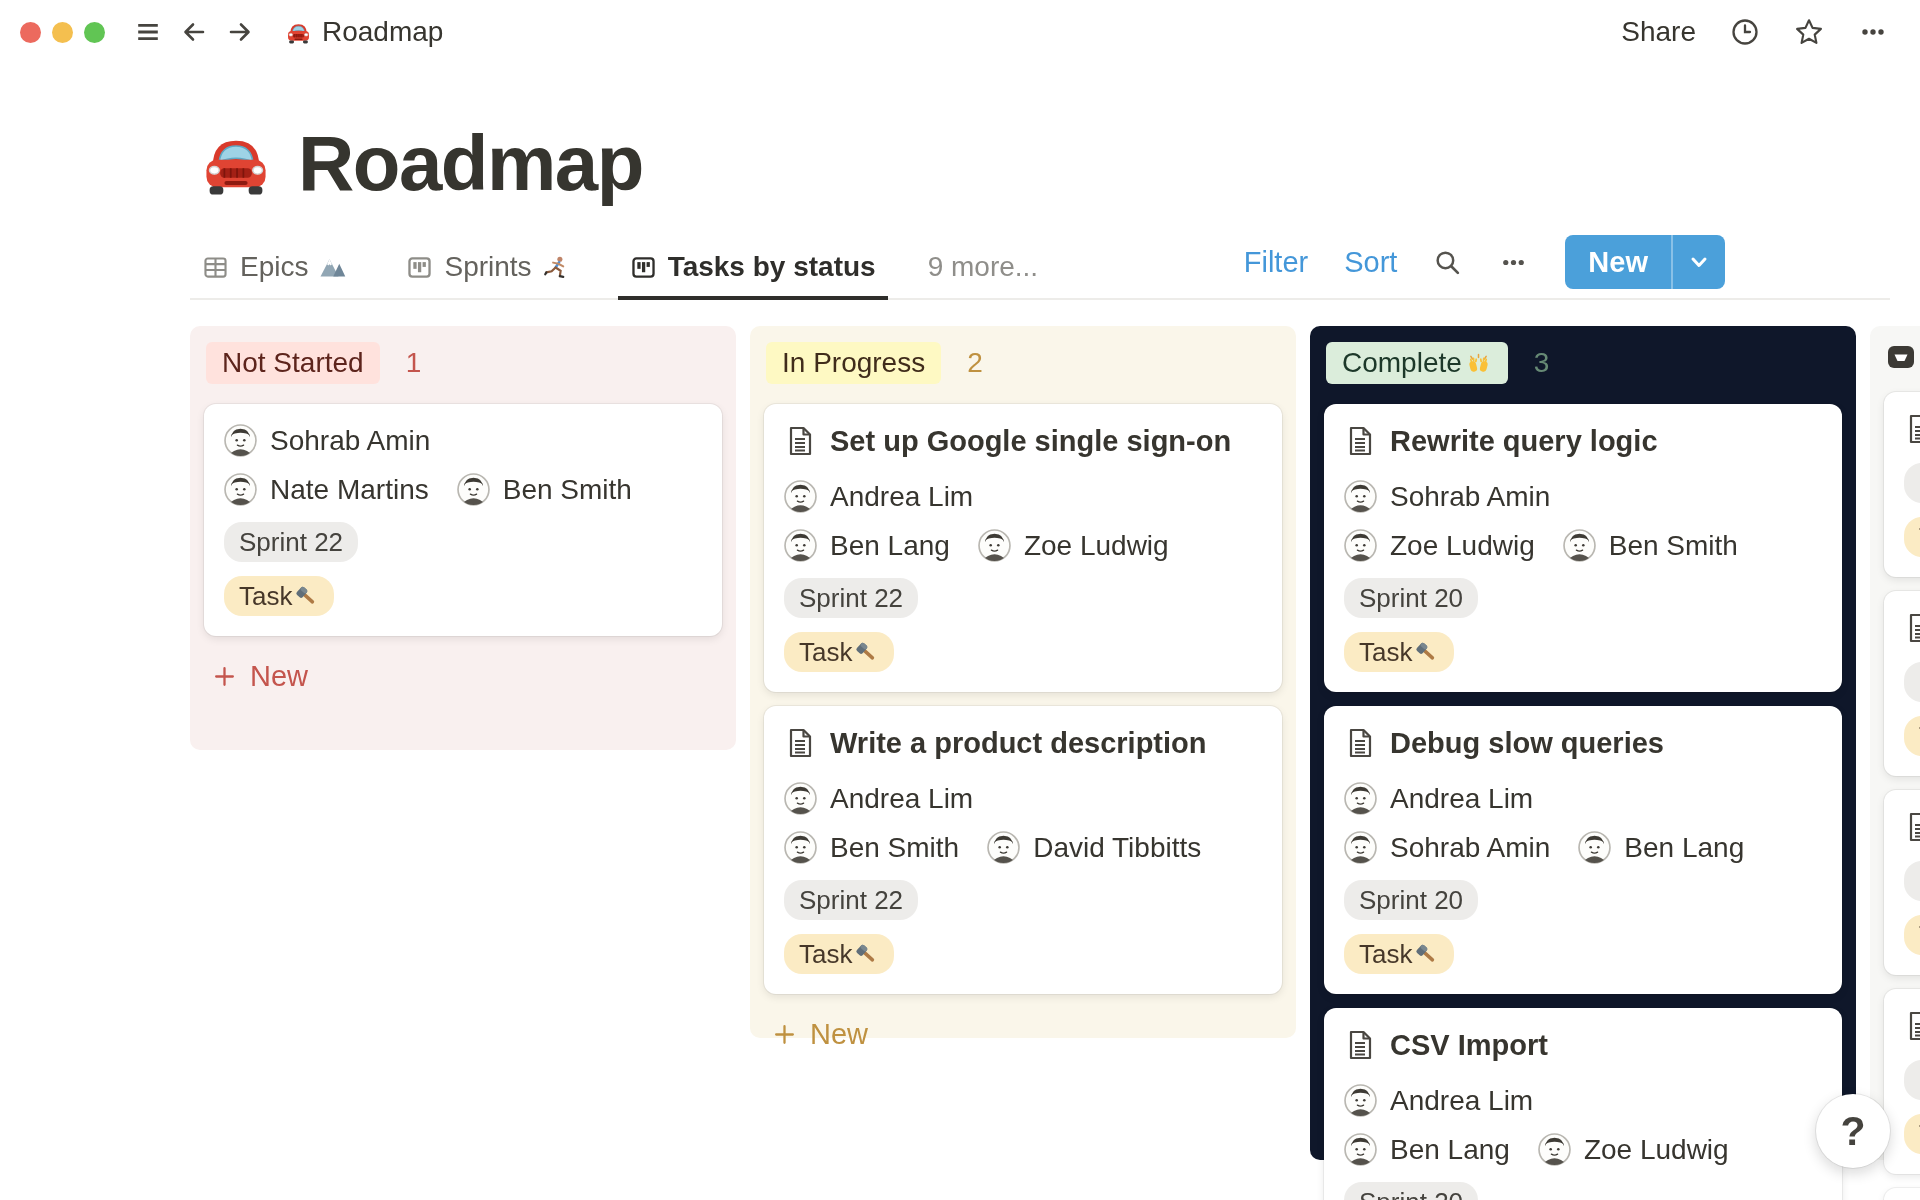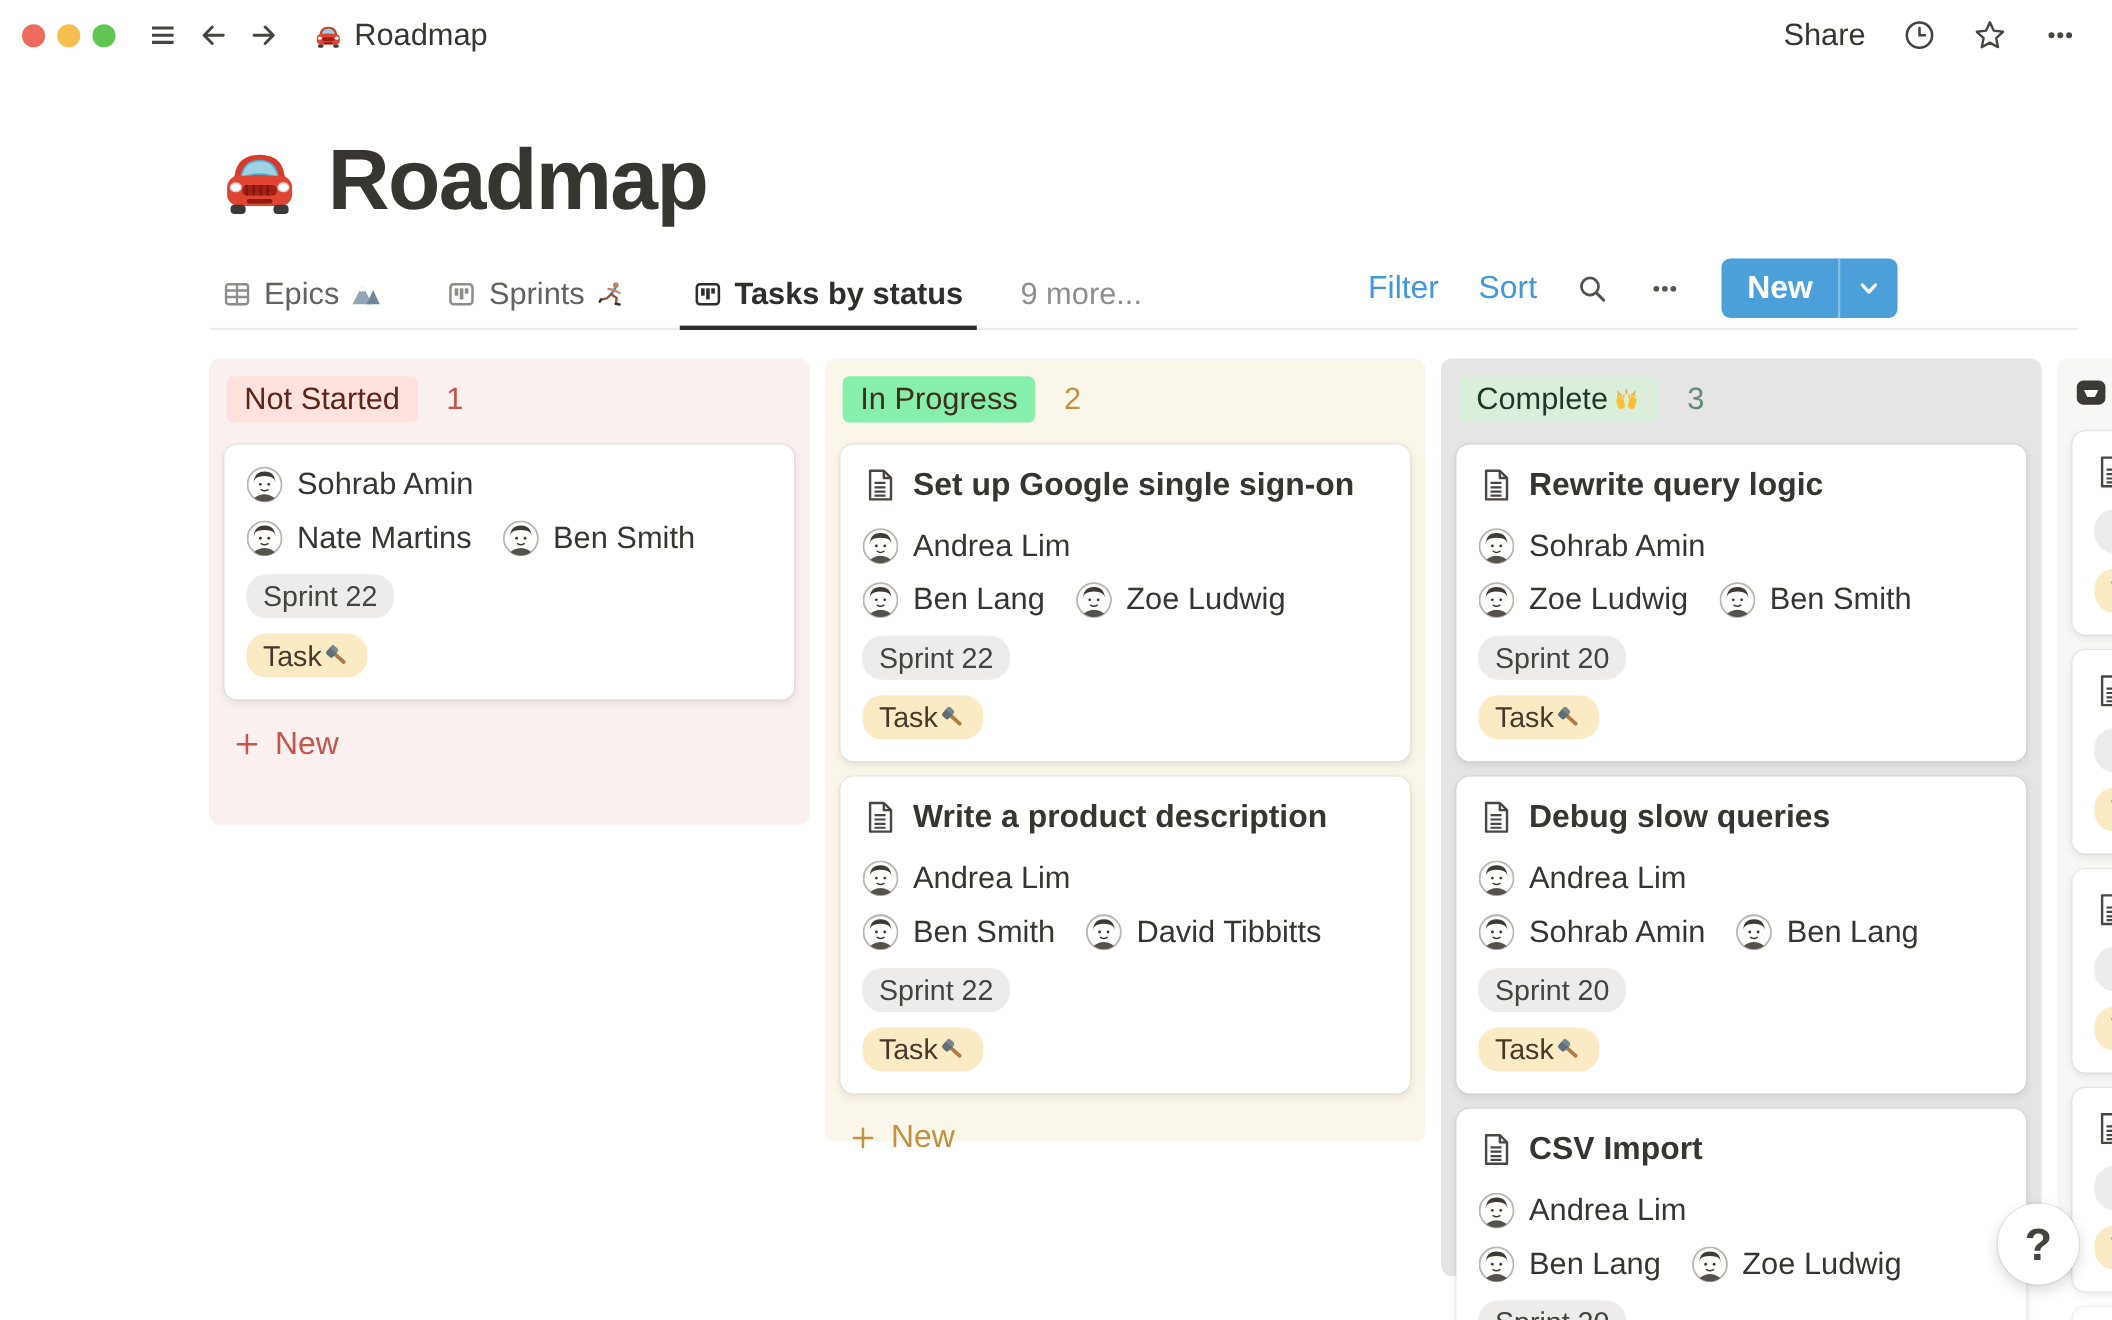--- a/index.html
+++ b/index.html
@@ -51,40 +51,40 @@
   .new-btn-main { display:flex; align-items:center; padding:0 23px; font-size:29px; font-weight:700; color:#fff; }
   .new-btn-arrow { width:54px; display:flex; align-items:center; justify-content:center;
     border-left:2px solid rgba(255,255,255,0.35); }
   .new-btn-arrow svg { width:24px; height:24px; color:#fff; }
 
   
   .board { margin-top:26px; display:flex; gap:14px; align-items:flex-start; }
   .column { flex:none; width:546px; border-radius:10px; padding:14px; }
   .col-red    { background:#F9F0EF; height:424px; }
   .col-yellow { background:#FAF6EA; height:712px; }
-  .col-green  { background:#e5e5e5; height:834px; }
+  .col-green  { background:#0f172a; height:834px; }
   .col-gray   { background:#F7F7F5; height:834px; }
   .col-header { display:flex; align-items:center; gap:26px; padding:2px 4px 0 2px; margin-bottom:20px; }
   .status-pill { display:inline-flex; align-items:center; gap:3px; font-size:28px; font-weight:500;
     padding:4px 16px; border-radius:6px; line-height:34px; }
   .pill-np { background:#FFE2DD; color:#5D241C; }
-  .pill-ip { background:#86efac; color:#402C1B; }
+  .pill-ip { background:#fef9c3; color:#402C1B; }
   .pill-cp { background:#DBEDDB; color:#1C3829; }
   .status-pill .pemoji svg { width:27px; height:27px; }
   .count { font-size:28px; font-weight:400; }
   .count-np { color:#C4554D; } .count-ip { color:#BF9140; } .count-cp { color:#678A75; }
   .col-header .hdr-inbox svg { width:30px; height:30px; }
 
   .card { background:#fff; border-radius:12px; padding:20px; margin-bottom:14px;
     box-shadow:0 0 0 1px rgba(15,15,15,0.055), 0 3px 9px rgba(15,15,15,0.09); }
   .card-title-row { display:flex; align-items:flex-start; gap:14px; margin-bottom:21px; }
   .card-title-row svg { width:32px; height:32px; flex:none; margin-top:1px; }
   .card-title { font-size:29px; font-weight:700; line-height:35px; color:#37352F; }
   .person-row { display:flex; align-items:center; gap:28px; margin-bottom:16px; }
-  .person { display:flex; align-items:flex-start; gap:13px; font-size:28px; color:#37352F; }
+  .person { display:flex; align-items:center; gap:13px; font-size:28px; color:#37352F; }
   .person svg { width:33px; height:33px; }
   .pill-row { margin-top:4px; }
   .pill { display:inline-flex; align-items:center; gap:2px; font-size:26px; line-height:34px;
     padding:3px 15px; border-radius:18px; }
   .pill-sprint { background:#EDECEA; color:#45433E; }
   .pill-task { background:#FBEBC4; color:#463729; margin-top:10px; }
   .pill-task .hammer svg { width:25px; height:25px; }
 
   .add-new { display:flex; align-items:center; gap:13px; font-size:29px; font-weight:400;
     padding:10px 8px 0 8px; background:none; border:none; font-family:inherit; }

